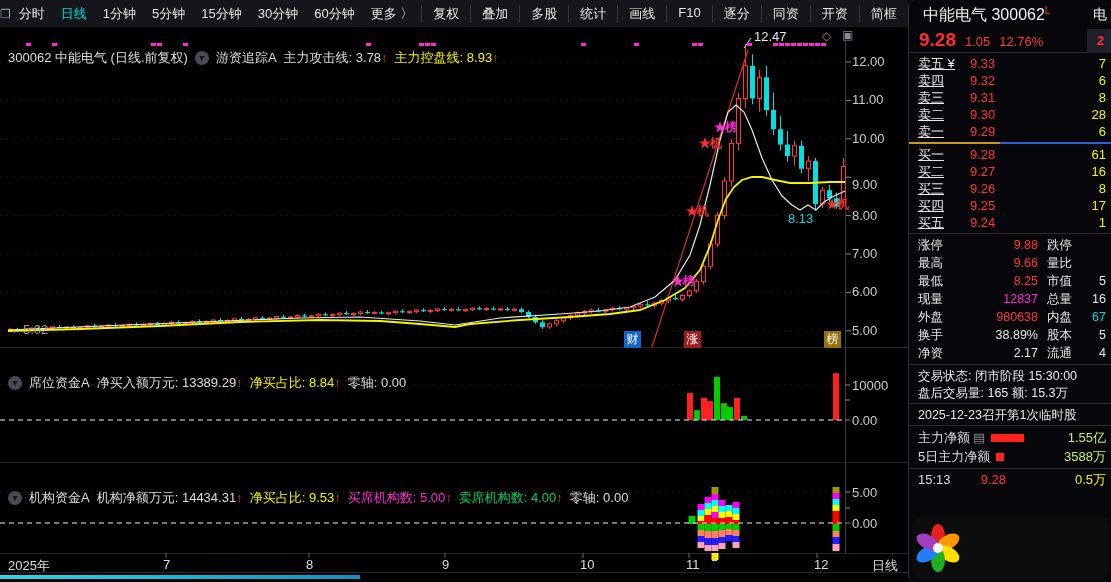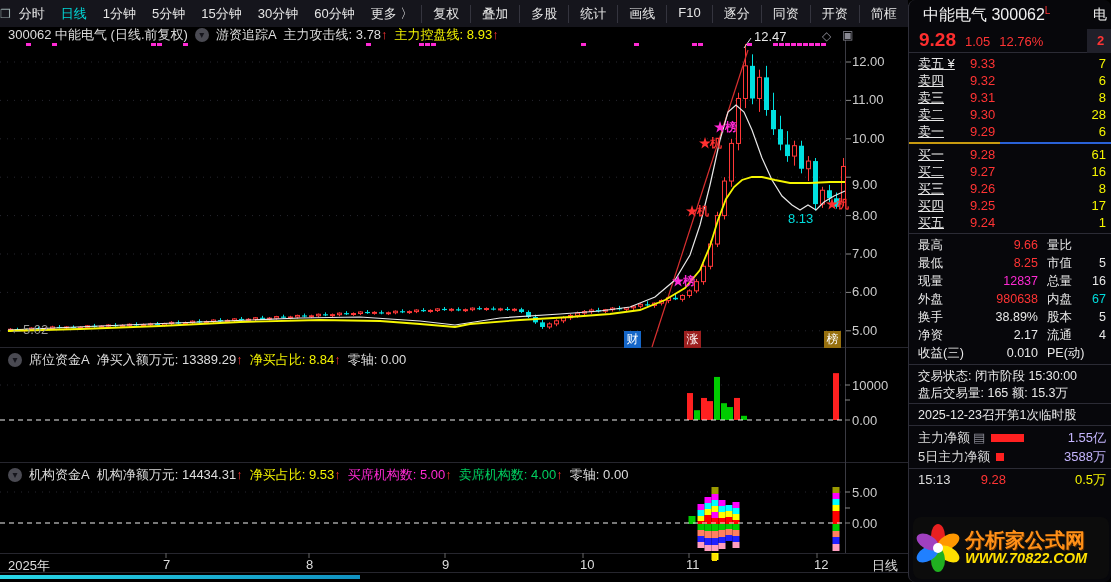--- a/index.html
+++ b/index.html
@@ -9,21 +9,21 @@
   
   #toolbar{position:absolute;left:0;top:0;width:908px;height:28px;background:#15151c;
            display:flex;align-items:center;font-size:13px;white-space:nowrap;border-bottom:1px solid #000;}
   .tb-pane{width:26px;text-align:center;color:#9aa;font-size:12px;}
   .tb-item{padding:0 8px;color:#e6e6e6;cursor:default;}
   .tb-item.active{color:#00d8d8;}
   #tb-right{margin-left:auto;margin-right:16px;display:flex;}
   .tb-btn{padding:0 11px;border-left:1px solid #34343e;color:#e6e6e6;}
   .tb-btn:last-child{border-right:1px solid #34343e;}
   
-  .hline{position:absolute;display:flex;align-items:center;font-size:13px;gap:7px;white-space:nowrap;z-index:3;}
+  .hline{position:absolute;display:flex;align-items:center;font-size:13px;gap:7px;white-space:nowrap;z-index:3;margin-top:23px;}
   #hdr2{left:8px;top:27px;height:16px;}
   .chev{display:inline-block;width:14px;height:14px;border-radius:50%;background:#4a4a52;color:#15151c;
         font-size:10px;line-height:13px;text-align:center;}
   .yel{color:#f5f500;} .red{color:#ff3434;} .mag{color:#ff2ad4;} .cyan{color:#00dddd;}
   .grn{color:#00d060;} .white{color:#e8e8e8;} .arrow{color:#ff3434;font-weight:bold;}
   #seat-hdr{left:8px;top:351px;} #inst-hdr{left:8px;top:466px;}
   .hicon{position:absolute;color:#8a8a94;font-size:12px;z-index:3;}
   
   #cv{position:absolute;left:0;top:0;z-index:1;}
   .plabel{position:absolute;left:852px;width:52px;font-size:13px;color:#ccc;z-index:2;}
@@ -51,21 +51,21 @@
   .qdiv{height:1px;background:#2b2b35;margin:2px 0;}
   .qdiv2{height:2px;margin:2px 0;background:linear-gradient(to right,#c89a10 0 45%,#2a62d8 45% 100%);}
   .srow{display:flex;height:18px;line-height:18px;padding:0 5px 0 9px;font-size:12.5px;}
   .srow .l1{width:58px;color:#e8e8e8;}
   .srow .v1{width:62px;text-align:right;}
   .srow .l2{width:46px;padding-left:9px;color:#e8e8e8;}
   .srow .v2{flex:1;text-align:right;}
   .qstatus{padding:1px 5px 0 9px;height:17px;line-height:16px;color:#e8e8e8;font-size:12.5px;white-space:nowrap;overflow:hidden;}
   .qnet{display:flex;align-items:center;height:19px;padding:0 5px 0 9px;white-space:nowrap;}
   .netbar{display:inline-block;height:8px;background:#ff2020;margin-left:6px;}
-  .qnet .nv{flex:1;text-align:right;color:#c4b5fd;padding-left:44px;}
+  .qnet .nv{flex:1;text-align:right;color:#bef264;padding-left:44px;}
   .qtime{display:flex;height:18px;line-height:18px;padding:0 5px 0 9px;}
   .qtime span{flex:1;}
   #edge-char{position:absolute;left:184px;top:6px;color:#f0f0f0;font-size:14px;}
   #edge-box{position:absolute;left:178px;top:29px;width:25px;height:24px;background:#20202a;}
   #edge-box span{color:#ff3434;font-size:13px;font-weight:bold;padding-left:10px;line-height:24px;display:inline-block;}
   
   #logo{position:absolute;left:913px;top:517px;width:196px;height:62px;background:#0c0c0c;
         border-radius:8px;display:flex;align-items:center;z-index:4;overflow:hidden;}
   #logo-texts{display:flex;flex-direction:column;line-height:1.05;padding-left:2px;}
   .logo1{font-size:20px;font-weight:bold;color:#ff9018;text-shadow:1px 1px 0 #5a2c00;}
@@ -610,20 +610,26 @@
         </div>
         <div class="qrow">
           <span class="ql">买五</span>
           <span class="qp">9.24</span>
           <span class="qv">1</span>
         </div>
       </div>
   <div class="qdiv"></div>
   <div id="stat-rows">
         <div class="srow">
+          <span class="l1">涨停</span>
+          <span class="v1 red">9.88</span>
+          <span class="l2">跌停</span>
+          <span class="v2 white"></span>
+        </div>
+        <div class="srow">
           <span class="l1">最高</span>
           <span class="v1 red">9.66</span>
           <span class="l2">量比</span>
           <span class="v2 white"></span>
         </div>
         <div class="srow">
           <span class="l1">最低</span>
           <span class="v1 red">8.25</span>
           <span class="l2">市值</span>
           <span class="v2 white">5</span>
@@ -644,26 +650,20 @@
           <span class="l1">换手</span>
           <span class="v1 white">38.89%</span>
           <span class="l2">股本</span>
           <span class="v2 white">5</span>
         </div>
         <div class="srow">
           <span class="l1">净资</span>
           <span class="v1 white">2.17</span>
           <span class="l2">流通</span>
           <span class="v2 white">4</span>
-        </div>
-        <div class="srow">
-          <span class="l1">收益(三)</span>
-          <span class="v1 white">0.010</span>
-          <span class="l2">PE(动)</span>
-          <span class="v2 white"></span>
         </div>
       </div>
   <div class="qdiv"></div>
   <div class="qstatus">交易状态: 闭市阶段 15:30:00</div>
   <div class="qstatus">盘后交易量: 165  额: 15.3万</div>
   <div class="qdiv"></div>
   <div class="qstatus">2025-12-23召开第1次临时股</div>
   <div class="qdiv"></div>
   <div class="qnet">
     <span>主力净额</span>
@@ -690,21 +690,17 @@
     <g transform="translate(25,28)">
       <ellipse rx="7" ry="12" transform="rotate(0) translate(0,-12)" fill="#e82020"></ellipse>
       <ellipse rx="7" ry="12" transform="rotate(60) translate(0,-12)" fill="#ff9800"></ellipse>
       <ellipse rx="7" ry="12" transform="rotate(120) translate(0,-12)" fill="#ffe000"></ellipse>
       <ellipse rx="7" ry="12" transform="rotate(180) translate(0,-12)" fill="#20b020"></ellipse>
       <ellipse rx="7" ry="12" transform="rotate(240) translate(0,-12)" fill="#2080ff"></ellipse>
       <ellipse rx="7" ry="12" transform="rotate(300) translate(0,-12)" fill="#a040c0"></ellipse>
       <circle r="5" fill="#fff"></circle>
     </g>
   </svg>
-  <div id="logo-texts">
-    <span class="logo1">分析家公式网</span>
-    <span class="logo2">WWW.70822.COM</span>
-  </div>
 </div>
 
 
 
 </div>
 
 </body></html>

